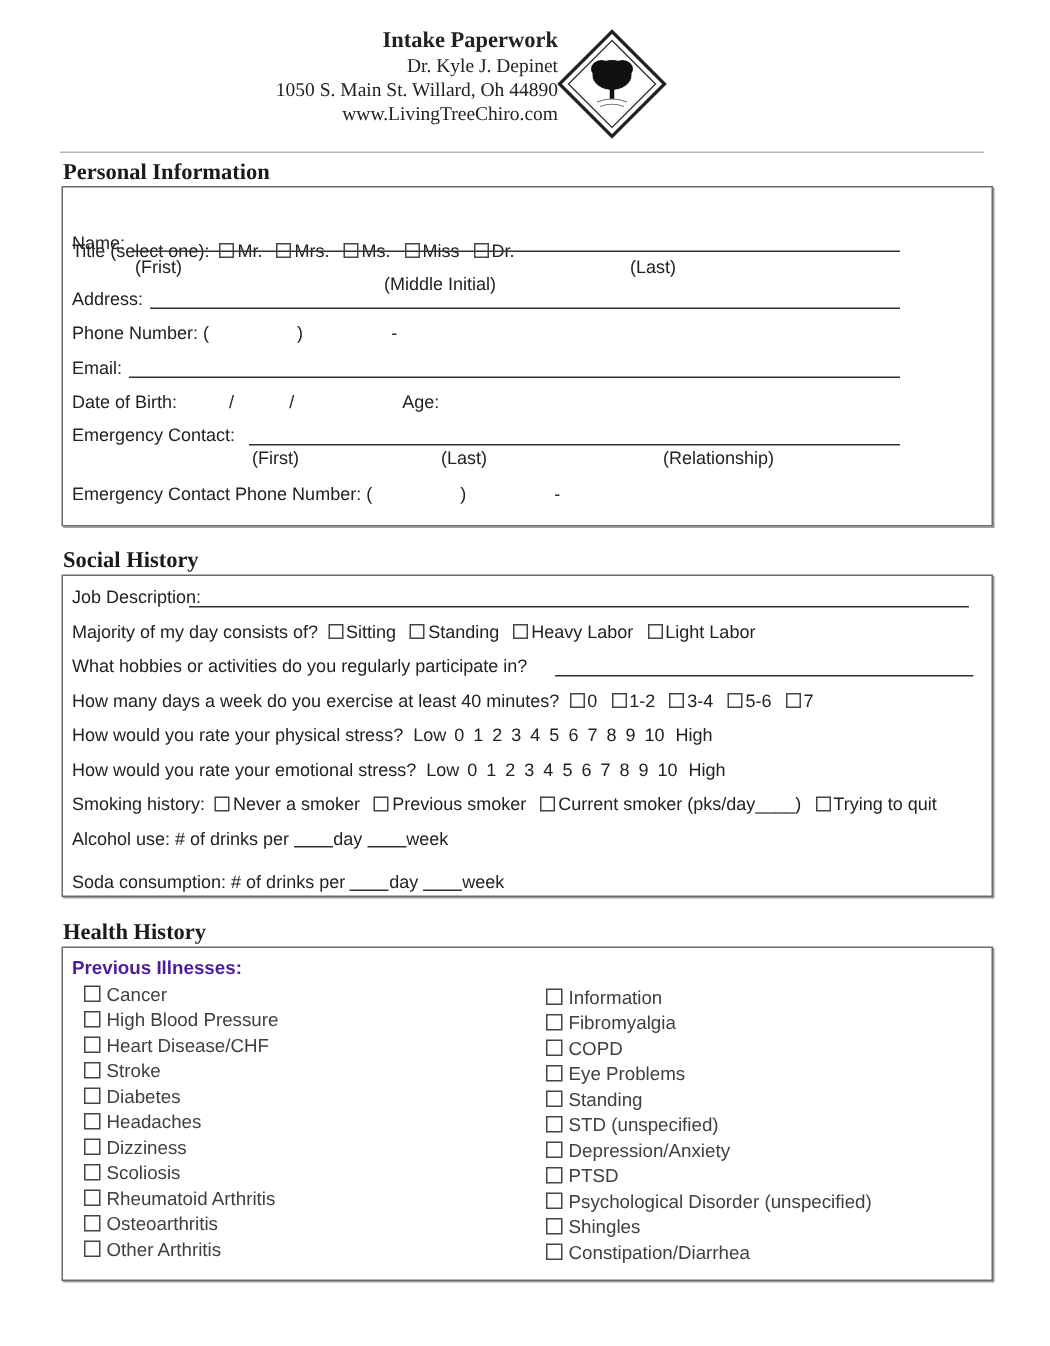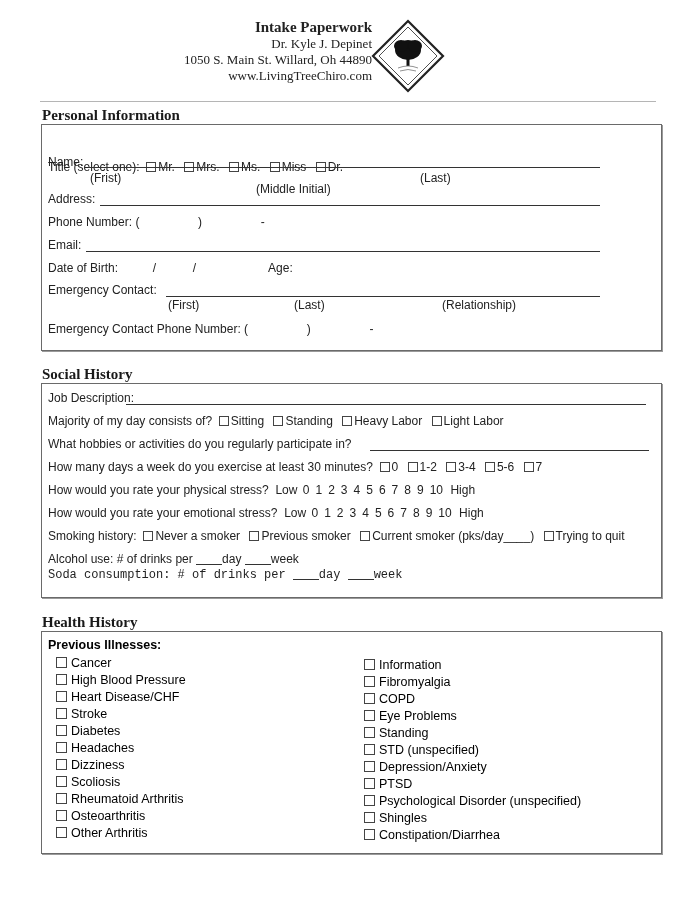--- a/index.html
+++ b/index.html
@@ -17,22 +17,22 @@
 
   .box { position: absolute; left: 41px; border: 1px solid #6a6a6a; box-shadow: 1px 1px 0 #9a9a9a; background: #fff; }
 
   .row { position: absolute; left: 6px; font-size: 12px; color: #222; white-space: nowrap; line-height: 14px; }
   .uline { position: absolute; height: 0; border-top: 1px solid #333; }
   .sub { position: absolute; font-size: 12px; color: #222; white-space: nowrap; }
   .cb { display: inline-block; width: 8px; height: 8px; border: 1px solid #444; margin-right: 2px; vertical-align: -1px; }
   .opt { margin-right: 6px; }
   .blank { display: inline-block; width: 26px; border-bottom: 1px solid #333; height: 10px; vertical-align: -2px; }
 
-  .ill-head { position: absolute; left: 6px; top: 6px; font-size: 12.5px; font-weight: bold; color: #000000; }
-  .ill-col { position: absolute; top: 23px; font-size: 12.5px; line-height: 17px; color: #000000; }
+  .ill-head { position: absolute; left: 6px; top: 6px; font-size: 12.5px; font-weight: bold; color: #4c1d95; }
+  .ill-col { position: absolute; top: 23px; font-size: 12.5px; line-height: 17px; color: #404040; }
   .ill-item { white-space: nowrap; }
   .ill-item .cb { width: 9px; height: 9px; margin-right: 4px; }
 </style>
 </head>
 <body>
 
 <div class="header">
   <div class="title">Intake Paperwork</div>
   <div class="line">Dr. Kyle J. Depinet</div>
   <div class="line">1050 S. Main St. Willard, Oh 44890</div>
@@ -117,21 +117,21 @@
     <span class="opt"><span class="cb"></span><span>Sitting</span></span>
     <span class="opt"><span class="cb"></span><span>Standing</span></span>
     <span class="opt"><span class="cb"></span><span>Heavy Labor</span></span>
     <span class="opt"><span class="cb"></span><span>Light Labor</span></span>
   </div>
 
   <div class="row" style="top:53px;">What hobbies or activities do you regularly participate in?</div>
   <div class="uline" style="left:328px; top:66px; width:279px;"></div>
 
   <div class="row" style="top:76px;">
-    <span>How many days a week do you exercise at least 30 minutes?</span>&nbsp;
+    <span>How many days a week do you exercise at least 40 minutes?</span>&nbsp;
     <span class="opt"><span class="cb"></span><span>0</span></span>
     <span class="opt"><span class="cb"></span><span>1-2</span></span>
     <span class="opt"><span class="cb"></span><span>3-4</span></span>
     <span class="opt"><span class="cb"></span><span>5-6</span></span>
     <span class="opt"><span class="cb"></span><span>7</span></span>
   </div>
 
   <div class="row" style="top:99px;">
     <span>How would you rate your physical stress?</span>&nbsp;
     <span>Low</span>
@@ -153,21 +153,21 @@
     <span class="opt"><span class="cb"></span><span>Current smoker (pks/day____)</span></span>
     <span class="opt" style="margin-right:0"><span class="cb"></span><span>Trying to quit</span></span>
   </div>
 
   <div class="row" style="top:168px;">
     <span>Alcohol use:  # of drinks per</span>
     <span class="blank"></span><span>day</span>
     <span class="blank"></span><span>week</span>
   </div>
 
-  <div class="row" style="top:184px;font-family:Liberation Mono, monospace;">
+  <div class="row" style="top:197px;">
     <span>Soda consumption:  # of drinks per</span>
     <span class="blank"></span><span>day</span>
     <span class="blank"></span><span>week</span>
   </div>
 </div>
 
 <div class="section-title" style="top:614px;">Health History</div>
 <div class="box" style="top:631px; width:619px; height:221px;">
   <div class="ill-head">Previous Illnesses:</div>
   <div class="ill-col" id="left-col" style="left:14px;">

